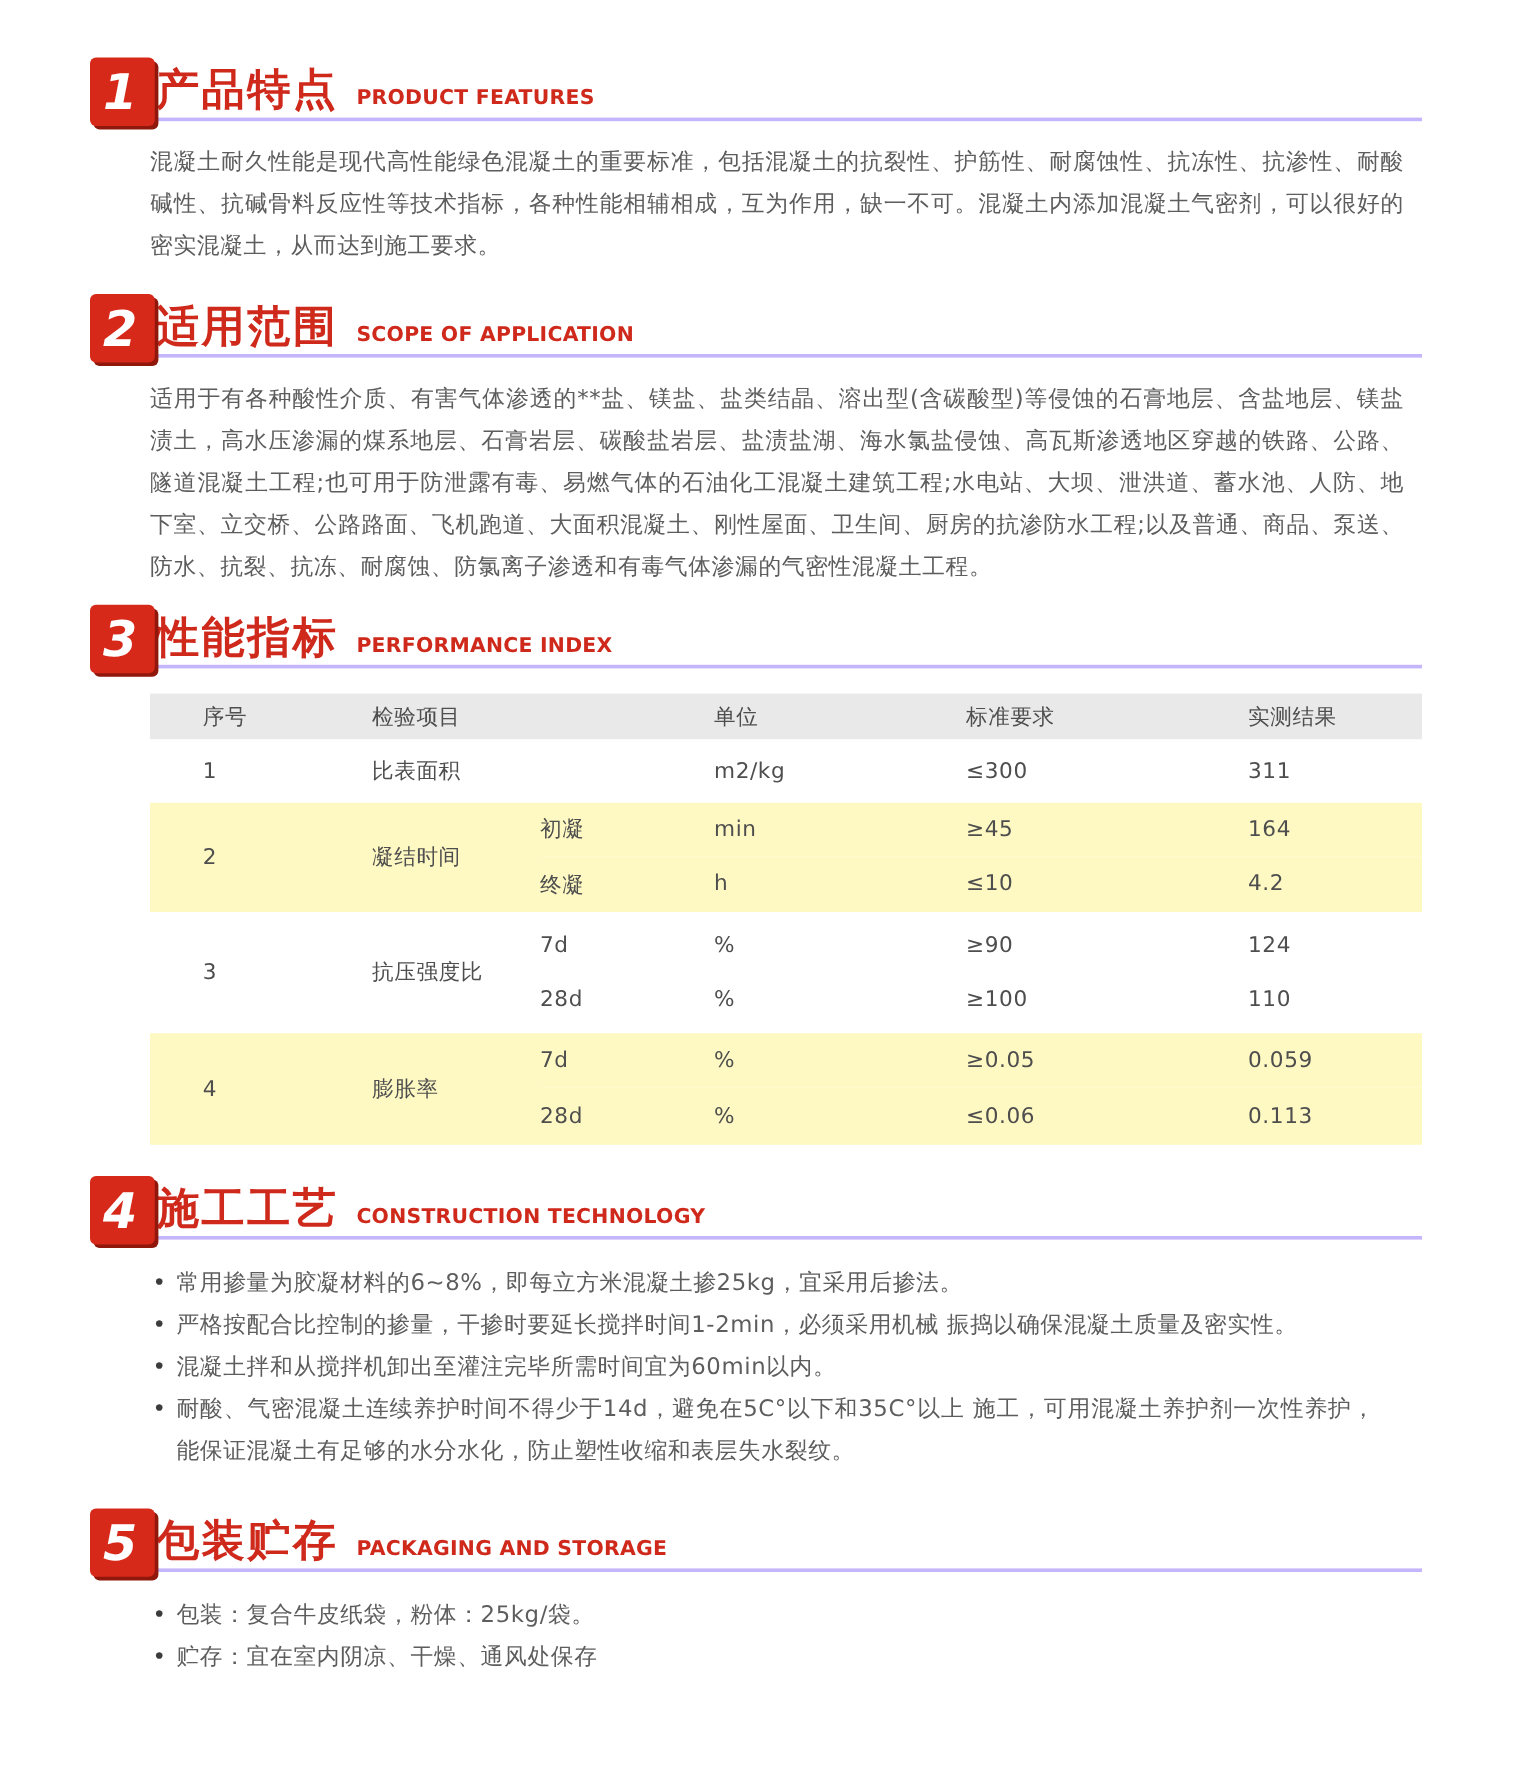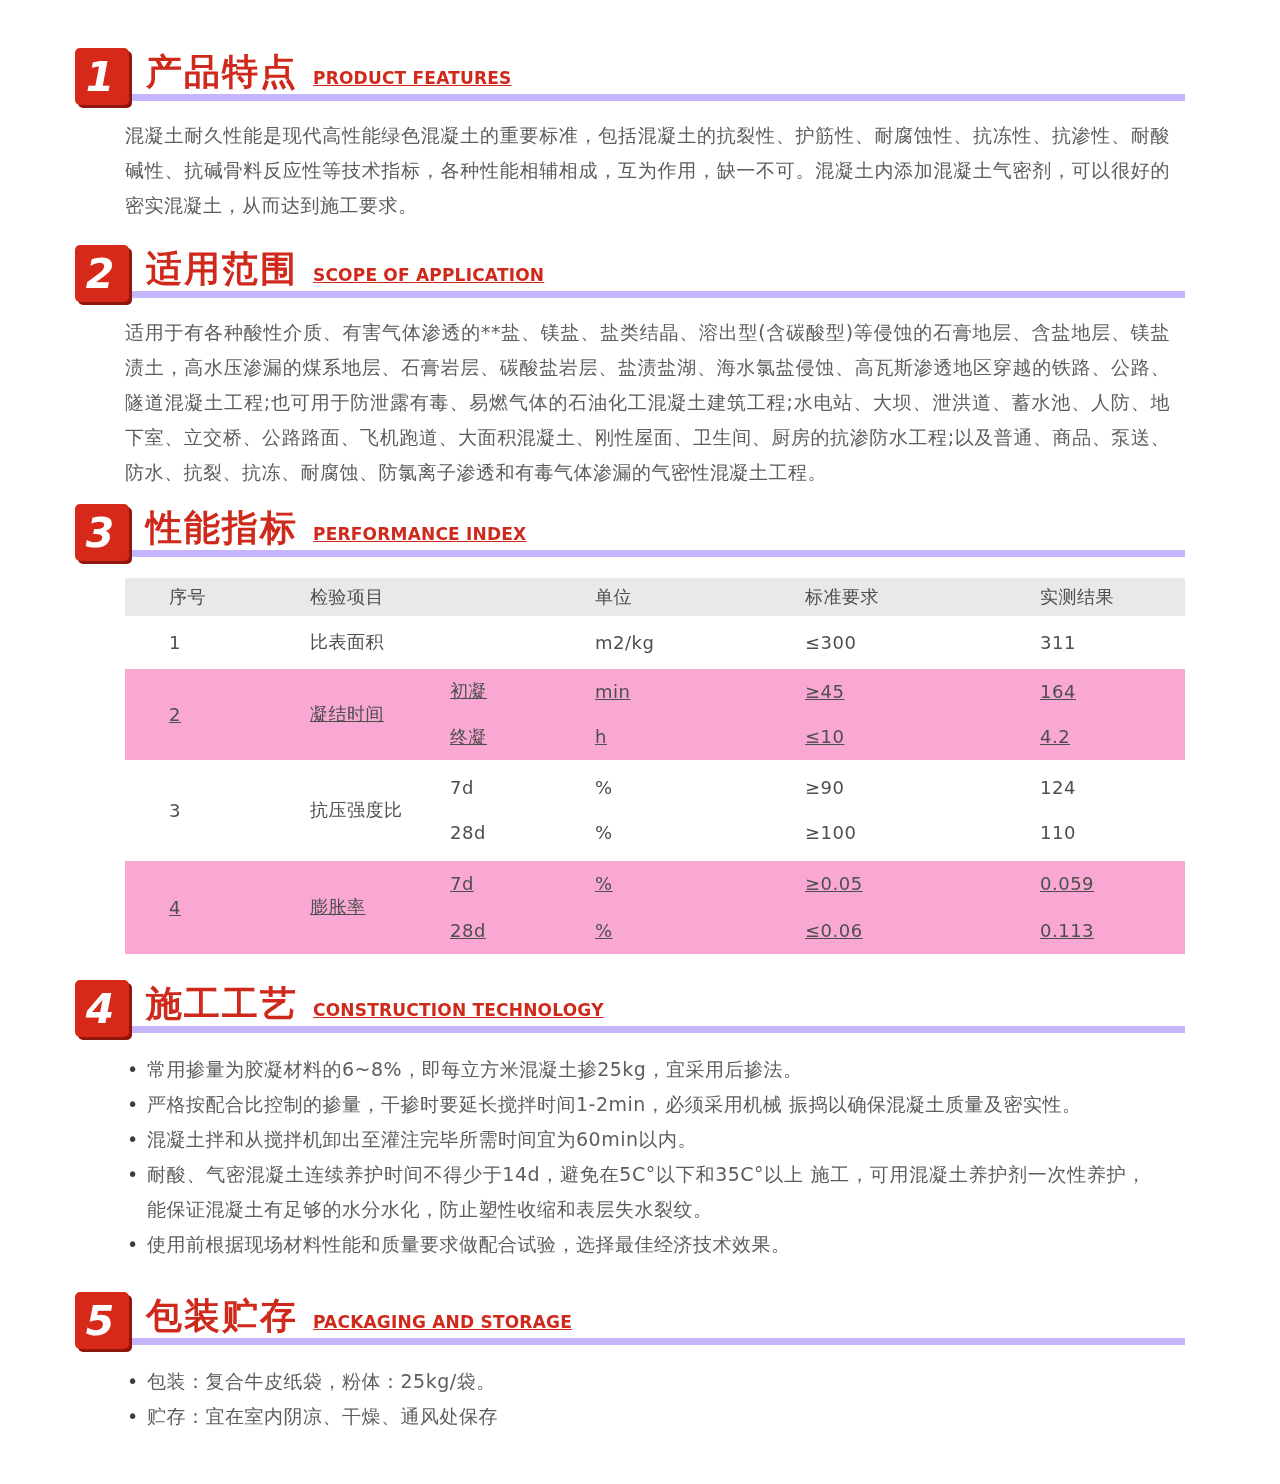--- a/index.html
+++ b/index.html
@@ -28,30 +28,30 @@
     background:#d7291a;
     border-radius:5px;
     box-shadow:3px 3px 0 #8f170c;
     color:#ffffff;
     display:flex; align-items:center; justify-content:center;
     font-size:41px; font-weight:bold; font-style:italic;
     padding-right:4px;
   }
   .titles {
     display:flex; align-items:flex-end; gap:15px;
-    border-bottom:7px solid #c4b5fd;
-    height:53px; padding:0 0 3px 16px;
+    border-bottom:3px solid #c4b5fd;
+    height:53px; padding:0 0 3px 0;
   }
   .title-zh {
     color:#cf291c; font-size:36px; font-weight:bold;
     letter-spacing:2px; line-height:1.05;
   }
   .title-en {
     color:#cf291c; font-size:17px; font-weight:bold;
-    letter-spacing:0.2px; line-height:1; padding-bottom:4px;text-decoration:underline;
+    letter-spacing:0.2px; line-height:1; padding-bottom:4px;
   }
 
   
   .body-text {
     margin:12px 15px 0 50px;
     font-size:19px; color:#5d5d5d;
     line-height:35px; letter-spacing:0.5px;
     text-align:justify;
   }
 
@@ -77,21 +77,21 @@
     letter-spacing:0.5px;
   }
   .perf-table th {
     background:#e9e9e9; font-weight:normal; text-align:left;
     height:40px; vertical-align:middle;
     border-bottom:2px solid #c9c9c9;
   }
   .perf-table td { height:48px; vertical-align:middle; text-align:left; }
   .perf-table .c-no  { padding-left:44px; }
   .perf-table tbody  { border-top:5px solid #ffffff; }
-  .perf-table tbody.gray td { background:#f9a8d4;text-decoration:underline; }
+  .perf-table tbody.gray td { background:#fef9c3; }
 </style>
 </head>
 <body>
 
 <div class="page">
 
   <section class="sec sec1">
     <div class="sec-header">
       <div class="badge">
         <span>1</span>
@@ -218,21 +218,20 @@
       <div class="titles">
         <span class="title-zh">施工工艺</span>
         <span class="title-en">CONSTRUCTION TECHNOLOGY</span>
       </div>
     </div>
     <ul class="bullets">
       <li>常用掺量为胶凝材料的6~8%，即每立方米混凝土掺25kg，宜采用后掺法。</li>
       <li>严格按配合比控制的掺量，干掺时要延长搅拌时间1-2min，必须采用机械 振捣以确保混凝土质量及密实性。</li>
       <li>混凝土拌和从搅拌机卸出至灌注完毕所需时间宜为60min以内。</li>
       <li>耐酸、气密混凝土连续养护时间不得少于14d，避免在5C°以下和35C°以上 施工，可用混凝土养护剂一次性养护，能保证混凝土有足够的水分水化，防止塑性收缩和表层失水裂纹。</li>
-      <li>使用前根据现场材料性能和质量要求做配合试验，选择最佳经济技术效果。</li>
     </ul>
   </section>
 
   <section class="sec sec5">
     <div class="sec-header">
       <div class="badge">
         <span>5</span>
       </div>
       <div class="titles">
         <span class="title-zh">包装贮存</span>

